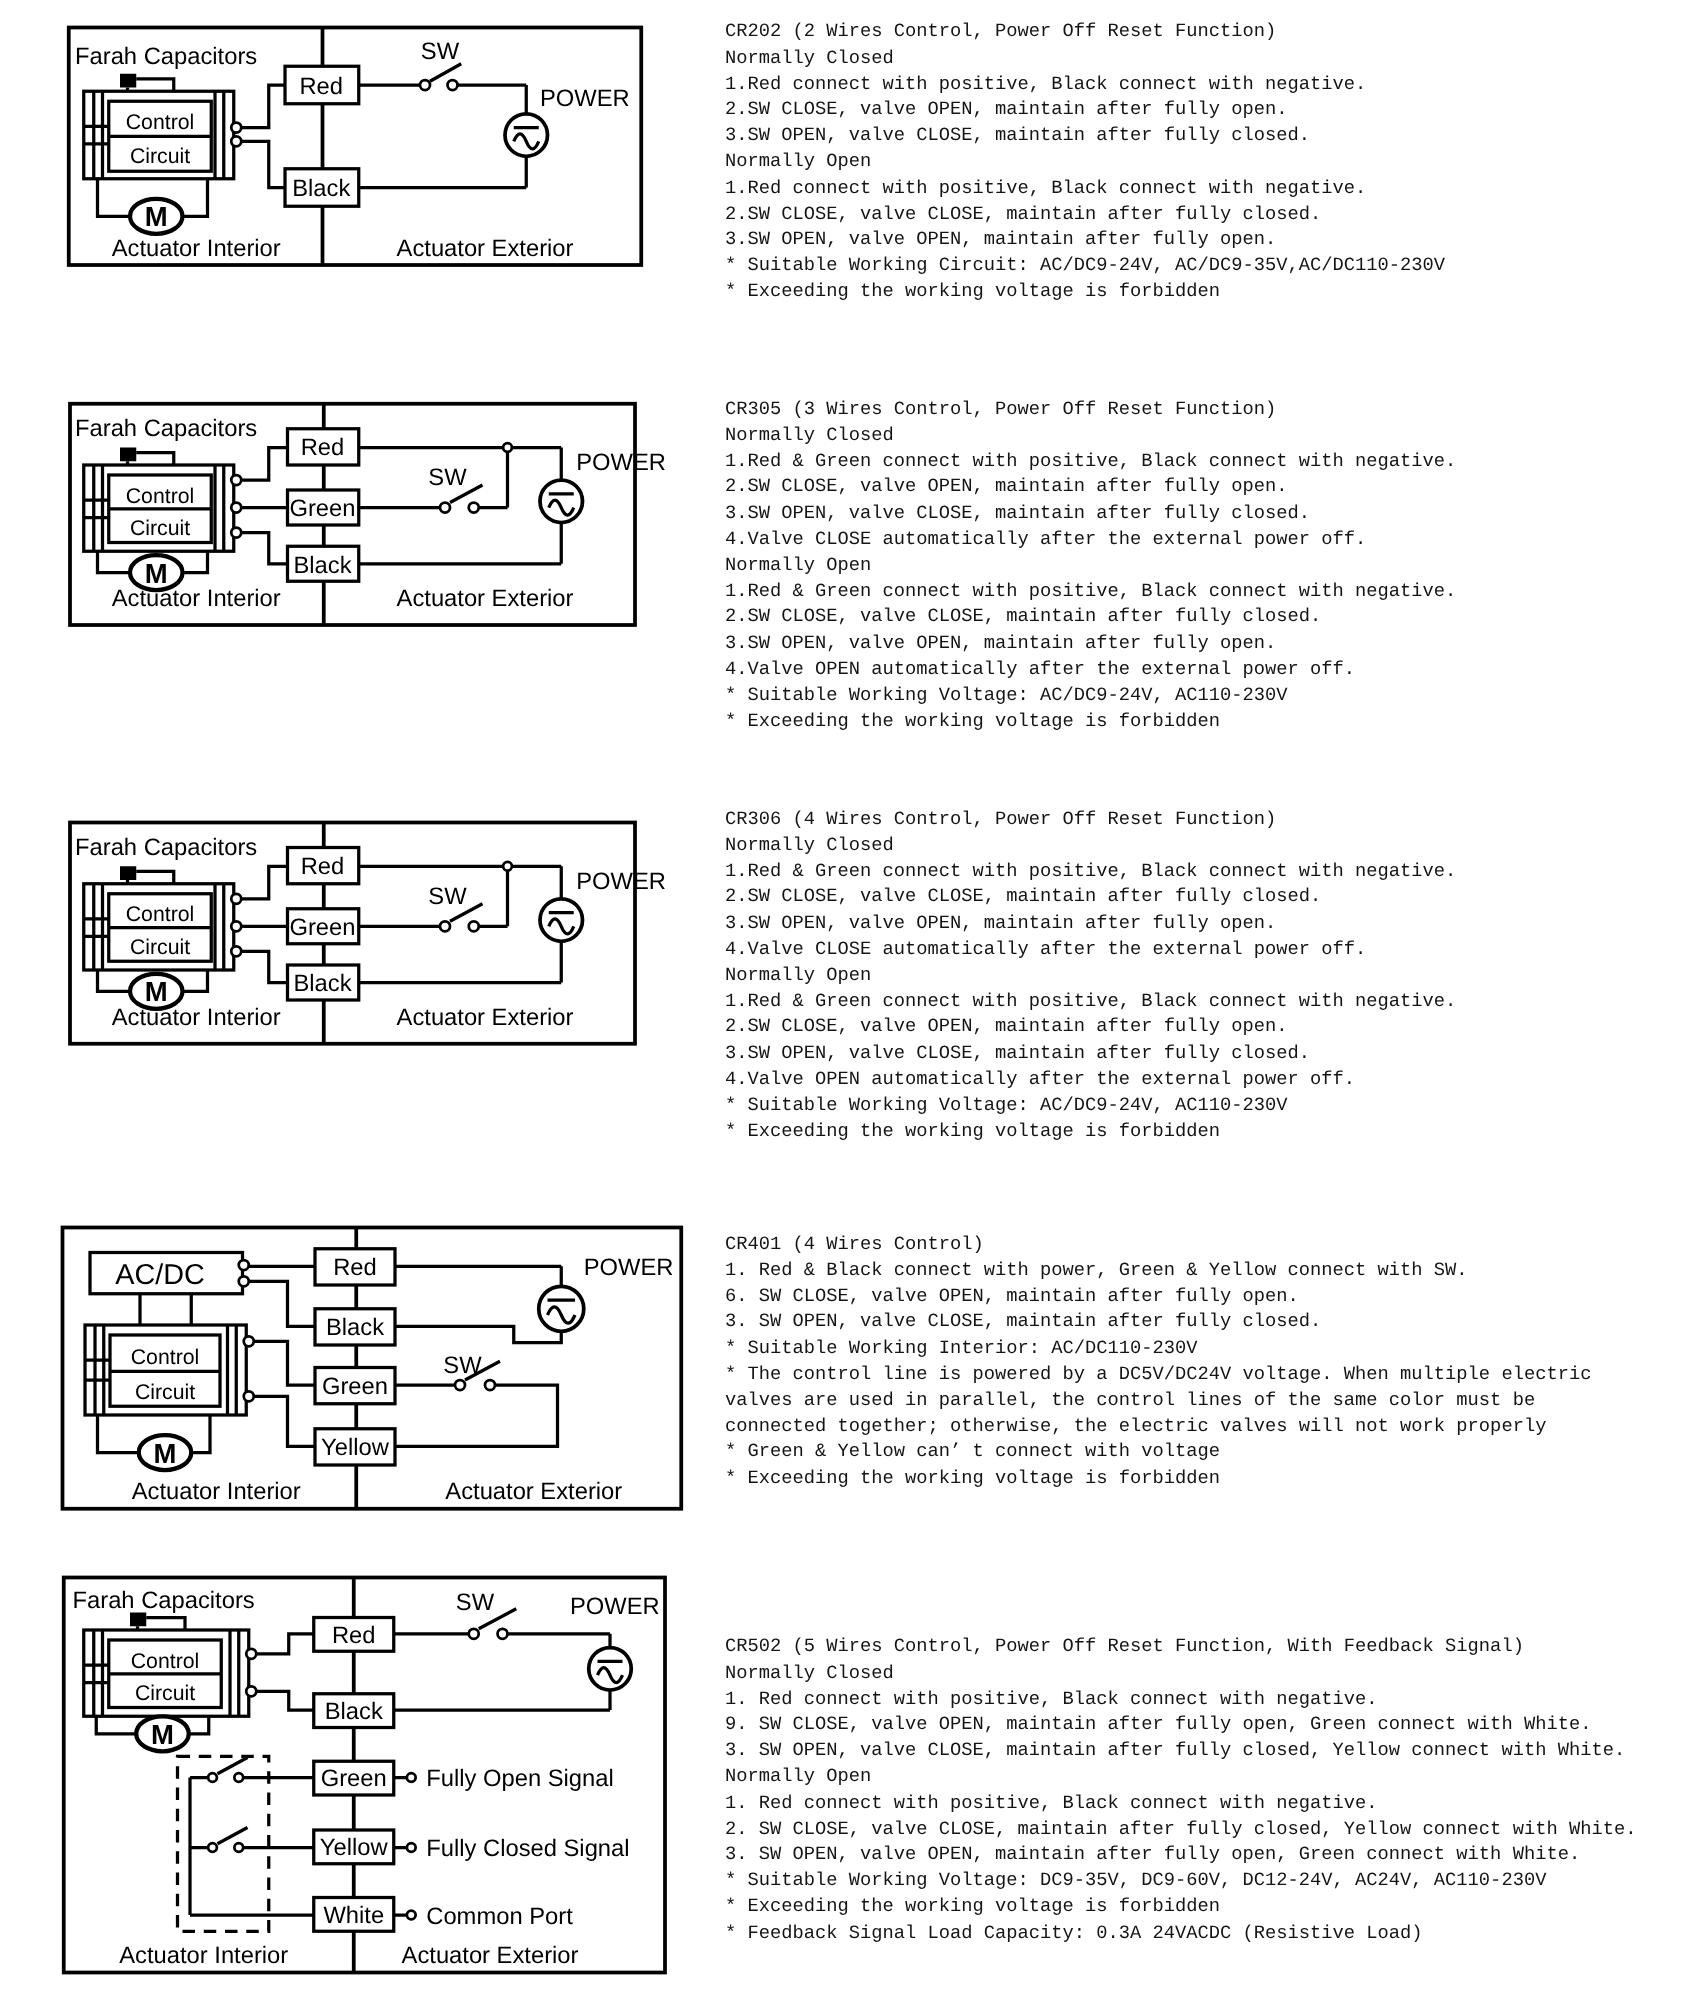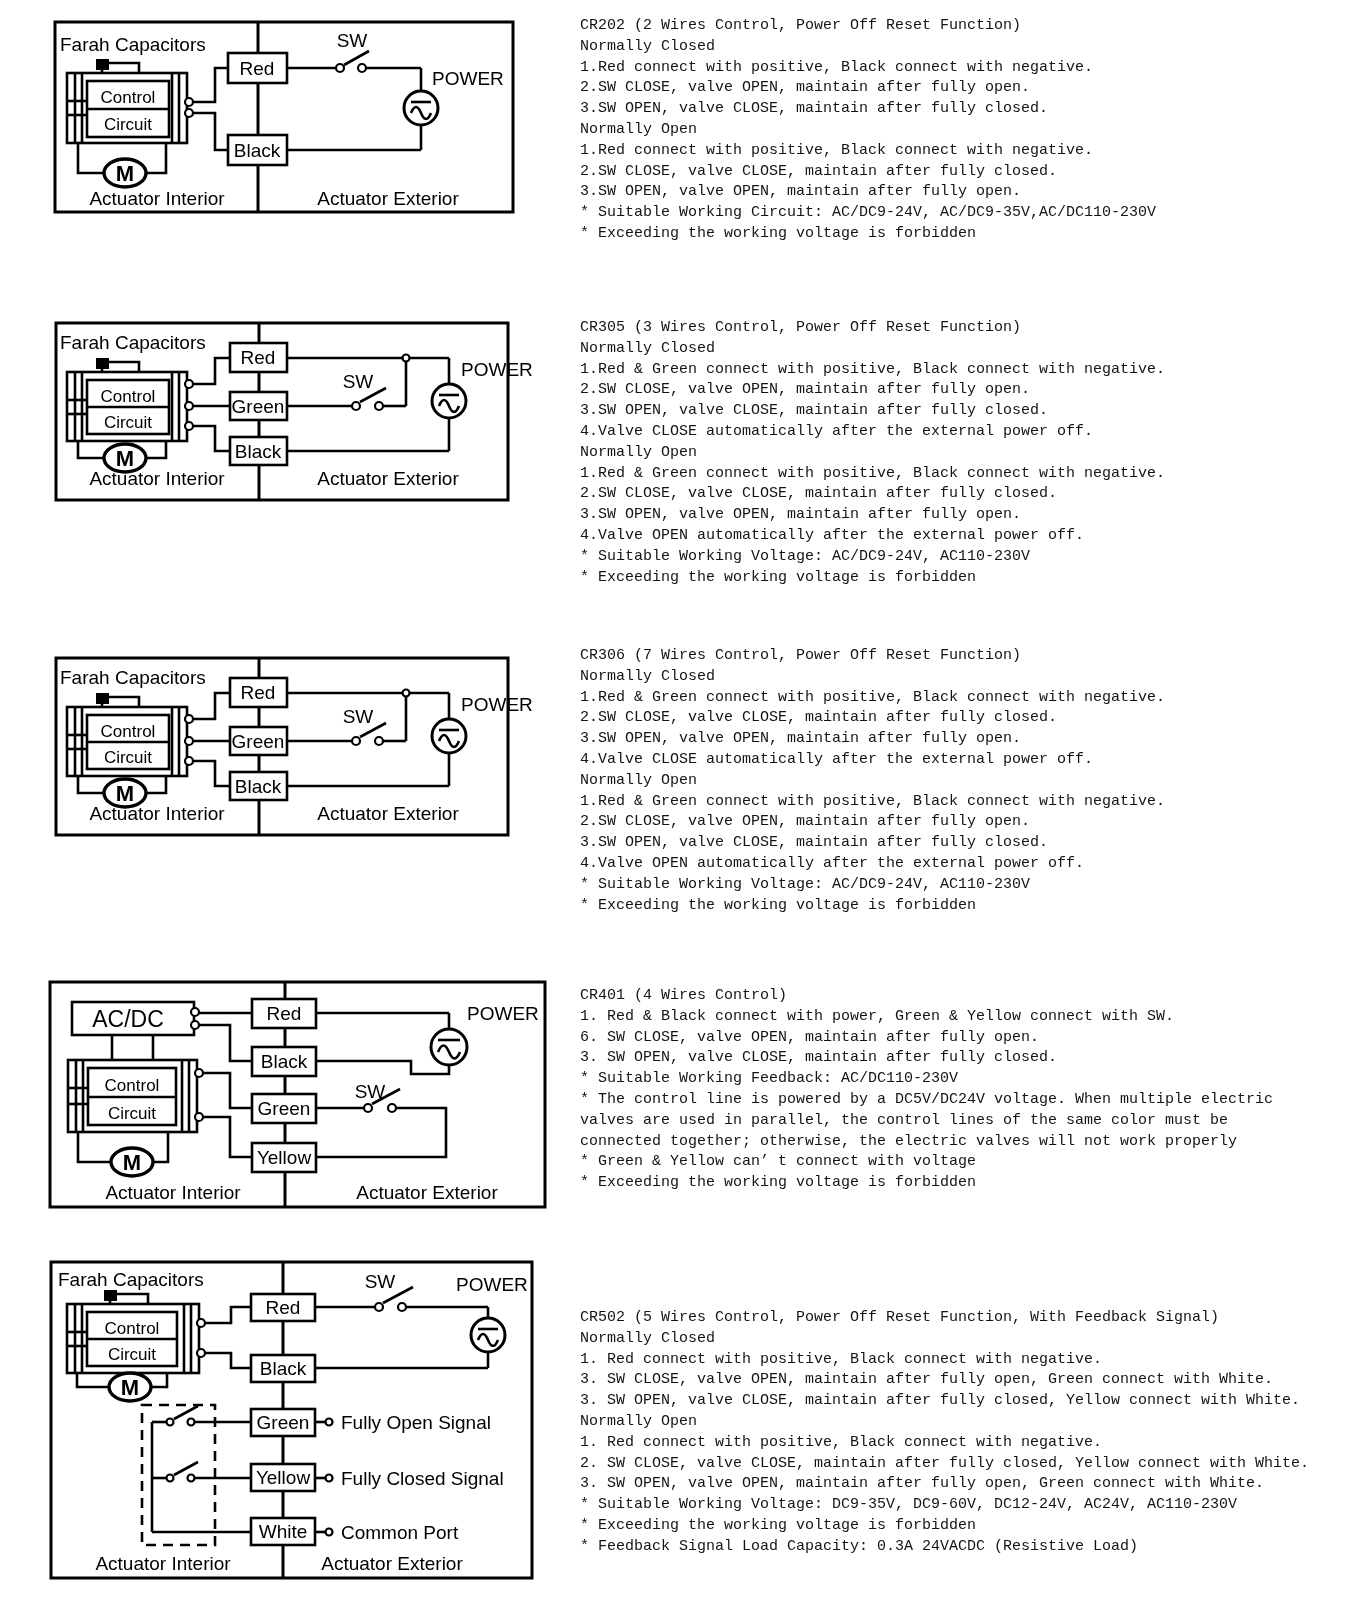--- a/index.html
+++ b/index.html
@@ -465,21 +465,21 @@
         <div class="txt-line">1.Red &amp; Green connect with positive, Black connect with negative.</div>
         <div class="txt-line">2.SW CLOSE, valve CLOSE, maintain after fully closed.</div>
         <div class="txt-line">3.SW OPEN, valve OPEN, maintain after fully open.</div>
         <div class="txt-line">4.Valve OPEN automatically after the external power off.</div>
         <div class="txt-line">* Suitable Working Voltage: AC/DC9-24V, AC110-230V</div>
         <div class="txt-line">* Exceeding the working voltage is forbidden</div>
       </div>
   </div>
 
   <div class="spec" style="top:646px">
-    <div class="txt-line">CR306 (7 Wires Control, Power Off Reset Function)</div>
+    <div class="txt-line">CR306 (4 Wires Control, Power Off Reset Function)</div>
     <div>
         <div class="txt-line">Normally Closed</div>
         <div class="txt-line">1.Red &amp; Green connect with positive, Black connect with negative.</div>
         <div class="txt-line">2.SW CLOSE, valve CLOSE, maintain after fully closed.</div>
         <div class="txt-line">3.SW OPEN, valve OPEN, maintain after fully open.</div>
         <div class="txt-line">4.Valve CLOSE automatically after the external power off.</div>
         <div class="txt-line">Normally Open</div>
         <div class="txt-line">1.Red &amp; Green connect with positive, Black connect with negative.</div>
         <div class="txt-line">2.SW CLOSE, valve OPEN, maintain after fully open.</div>
         <div class="txt-line">3.SW OPEN, valve CLOSE, maintain after fully closed.</div>
@@ -488,33 +488,33 @@
         <div class="txt-line">* Exceeding the working voltage is forbidden</div>
       </div>
   </div>
 
   <div class="spec" style="top:986px">
     <div class="txt-line">CR401 (4 Wires Control)</div>
     <div>
         <div class="txt-line">1. Red &amp; Black connect with power, Green &amp; Yellow connect with SW.</div>
         <div class="txt-line">6. SW CLOSE, valve OPEN, maintain after fully open.</div>
         <div class="txt-line">3. SW OPEN, valve CLOSE, maintain after fully closed.</div>
-        <div class="txt-line">* Suitable Working Feedback: AC/DC110-230V</div>
+        <div class="txt-line">* Suitable Working Interior: AC/DC110-230V</div>
         <div class="txt-line">* The control line is powered by a DC5V/DC24V voltage. When multiple electric valves are used in parallel, the control lines of the same color must be connected together; otherwise, the electric valves will not work properly</div>
         <div class="txt-line">* Green &amp; Yellow can’ t connect with voltage</div>
         <div class="txt-line">* Exceeding the working voltage is forbidden</div>
       </div>
   </div>
 
   <div class="spec" style="top:1308px">
     <div class="txt-line">CR502 (5 Wires Control, Power Off Reset Function, With Feedback Signal)</div>
     <div>
         <div class="txt-line">Normally Closed</div>
         <div class="txt-line">1. Red connect with positive, Black connect with negative.</div>
-        <div class="txt-line">3. SW CLOSE, valve OPEN, maintain after fully open, Green connect with White.</div>
+        <div class="txt-line">9. SW CLOSE, valve OPEN, maintain after fully open, Green connect with White.</div>
         <div class="txt-line">3. SW OPEN, valve CLOSE, maintain after fully closed, Yellow connect with White.</div>
         <div class="txt-line">Normally Open</div>
         <div class="txt-line">1. Red connect with positive, Black connect with negative.</div>
         <div class="txt-line">2. SW CLOSE, valve CLOSE, maintain after fully closed, Yellow connect with White.</div>
         <div class="txt-line">3. SW OPEN, valve OPEN, maintain after fully open, Green connect with White.</div>
         <div class="txt-line">* Suitable Working Voltage: DC9-35V, DC9-60V, DC12-24V, AC24V, AC110-230V</div>
         <div class="txt-line">* Exceeding the working voltage is forbidden</div>
         <div class="txt-line">* Feedback Signal Load Capacity: 0.3A 24VACDC (Resistive Load)</div>
       </div>
   </div>

